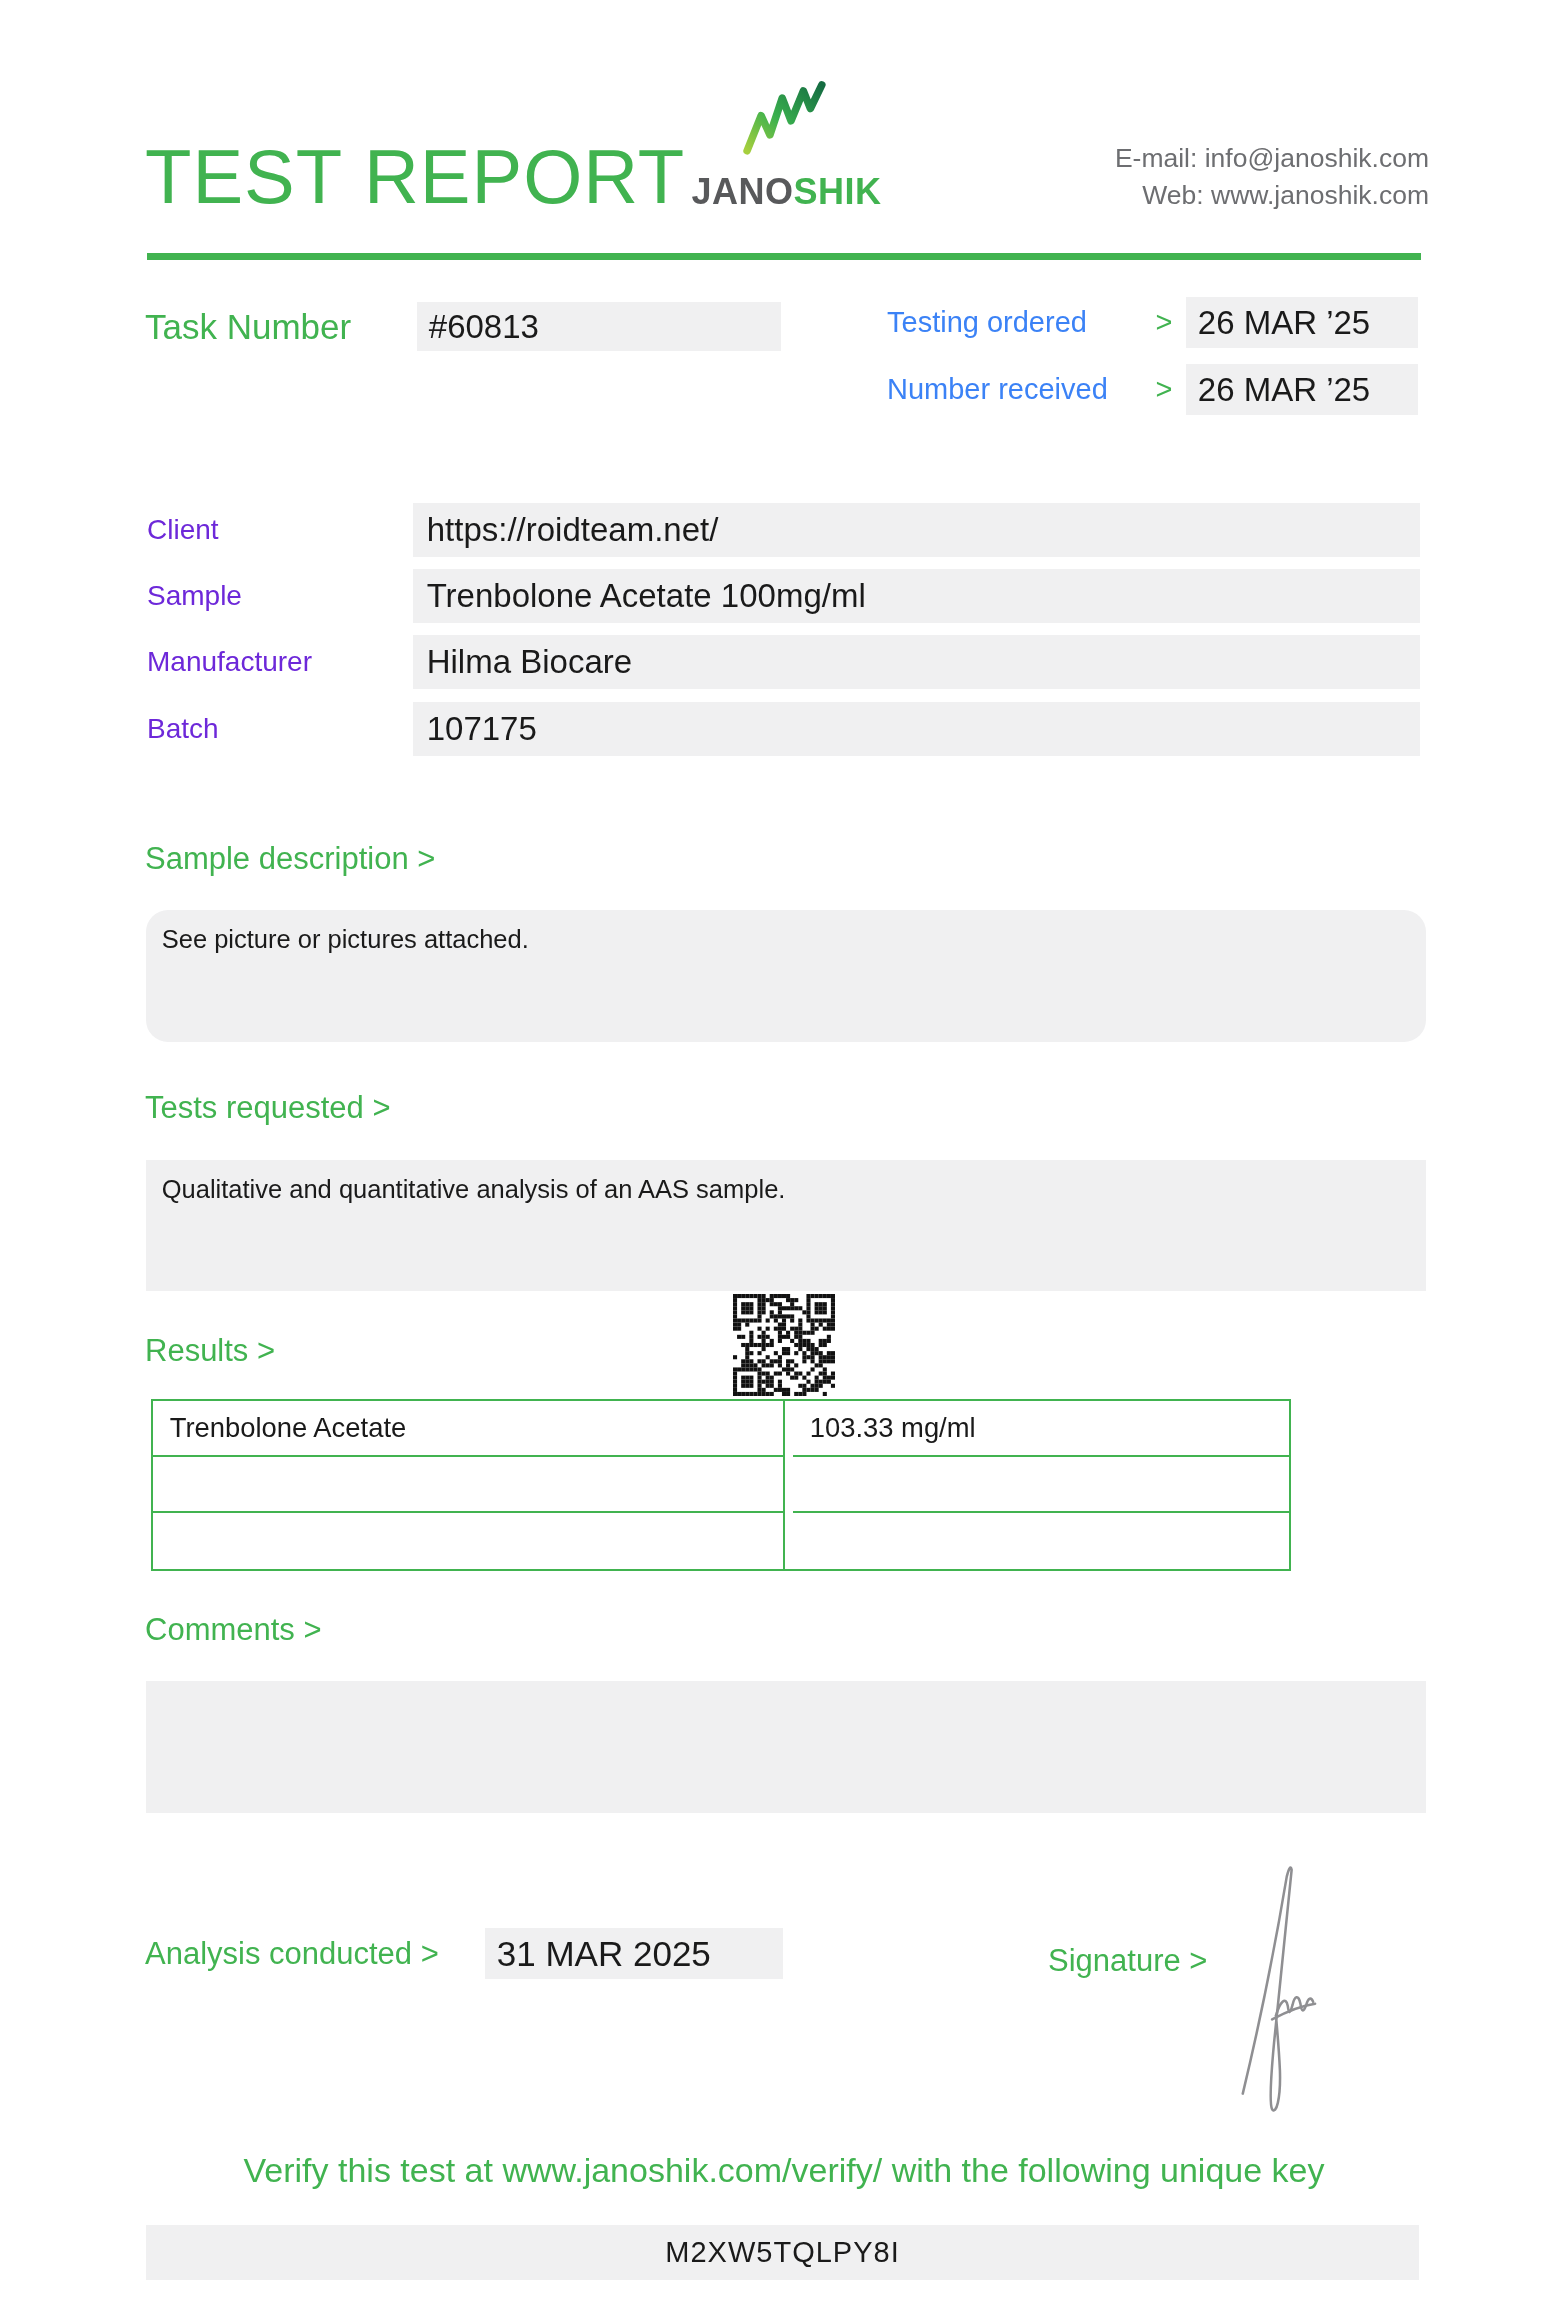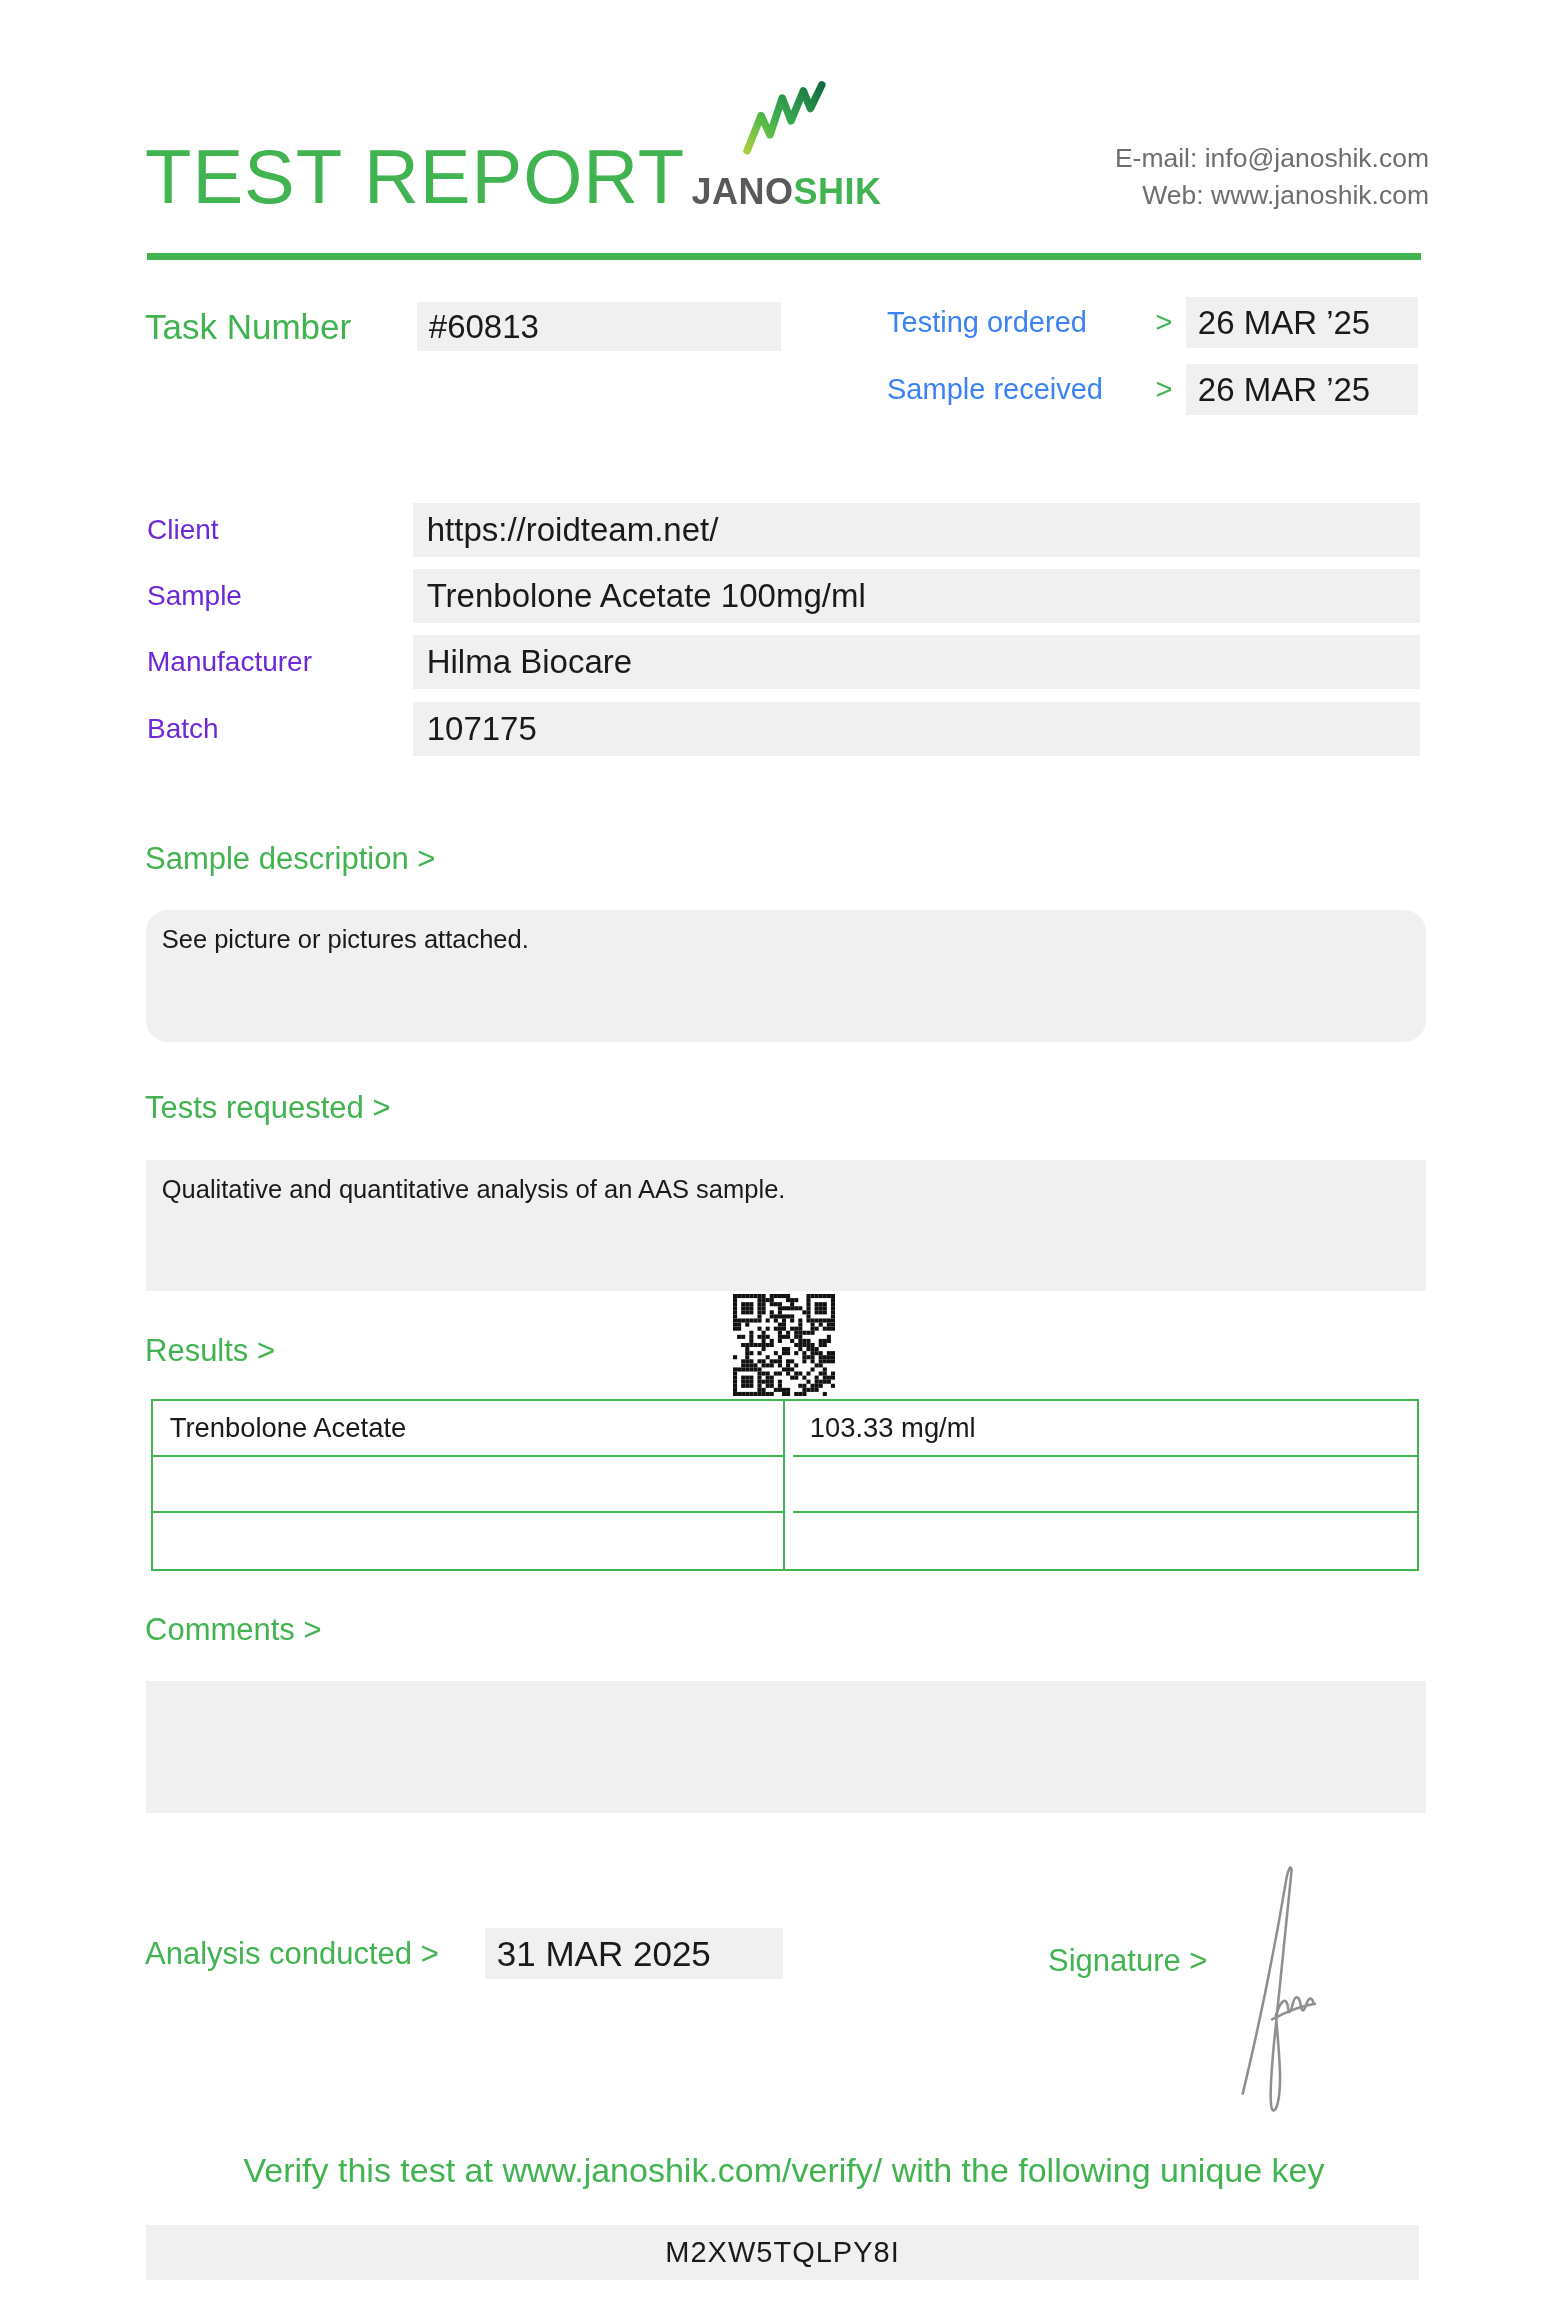--- a/index.html
+++ b/index.html
@@ -37,21 +37,21 @@
 
   
   .sec-heading { left:145px; font-size:31px; color:#41b350; }
   .sec-box { left:146px; width:1280px; box-sizing:border-box; padding:12.7px 15.7px; font-size:25.5px; line-height:33px; }
 
   
   .qr { left:733px; top:1294px; width:102px; height:102px; }
 
   
   .results-table {
-    left:151px; top:1399px; width:1268px; height:172px;
+    left:151px; top:1399px; width:1140px; height:172px;
     display:grid; grid-template-columns:632px 1fr; grid-template-rows:1fr 1fr 1fr;
     border:2.9px solid #41b350; box-sizing:border-box;
   }
   .cell { border-right:2.9px solid #41b350; border-bottom:2.9px solid #41b350; display:flex; align-items:center; padding-left:16.7px; font-size:27.4px; }
   .cell.last-col { border-right:none;margin-left:8px; }
   .cell.last-row { border-bottom:none; }
 
   
   .analysis-row { left:145px; top:1928px; height:51px; }
   .analysis-label { font-size:31px; line-height:51px; color:#41b350; }
@@ -94,21 +94,21 @@
     <span class="task-label">Task Number</span>
   </div>
   <div class="abs task-box graybox">#60813</div>
 
   <div class="abs date-row date-row-1">
     <span class="date-label">Testing ordered</span>
     <span class="date-arrow">&gt;</span>
     <div class="date-box graybox">26 MAR ’25</div>
   </div>
   <div class="abs date-row date-row-2">
-    <span class="date-label">Sample received</span>
+    <span class="date-label">Number received</span>
     <span class="date-arrow">&gt;</span>
     <div class="date-box graybox">26 MAR ’25</div>
   </div>
 
   <div class="abs field-row" style="top:503px">
     <span class="field-label">Client</span>
     <div class="field-box graybox">https://roidteam.net/</div>
   </div>
   <div class="abs field-row" style="top:569px">
     <span class="field-label">Sample</span>

